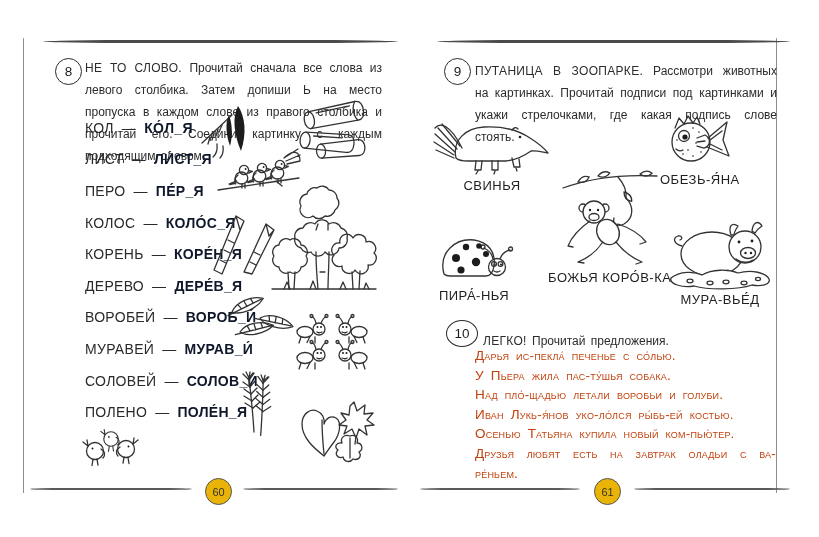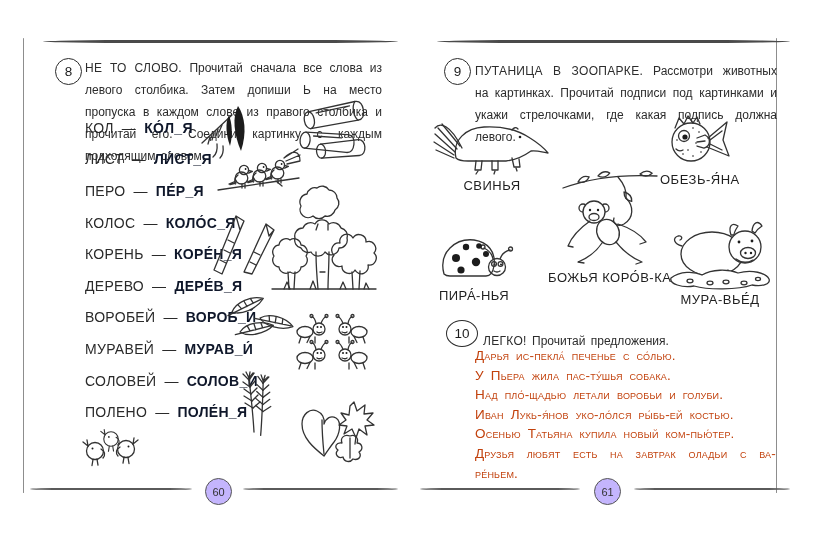--- a/index.html
+++ b/index.html
@@ -28,21 +28,21 @@
     font-size:13.5px;line-height:19.6px;font-variant:small-caps;
     color:#c2410c;word-spacing:3px;letter-spacing:.2px;}
   .sentence{text-align:justify;}
   
   figure{margin:0;position:absolute;display:flex;flex-direction:column;align-items:center;}
   figcaption{font-size:13px;letter-spacing:.5px;color:#1f1f1f;margin-top:4px;
     text-align:center;white-space:nowrap;}
   
   .pagenum{position:absolute;width:25px;height:25px;border:1.3px solid #555;
     border-radius:50%;display:flex;align-items:center;justify-content:center;
-    font-size:11px;color:#333;background:#c4b5fd;}
+    font-size:11px;color:#333;background:#eab308;}
   
   .illus{position:absolute;overflow:visible;}
   .illus path,.illus circle,.illus ellipse,.illus line,.illus polyline{
     fill:none;stroke:#333;stroke-width:1.3;stroke-linecap:round;stroke-linejoin:round;}
   .illus .f{fill:#1c1c1c;stroke:none;}
   .illus .w{fill:#fff;}
 </style>
 </head>
 <body>
 
@@ -246,21 +246,21 @@
       </g>
     </defs>
     <use href="#chk" transform="translate(15,27)"></use>
     <use href="#chk" transform="translate(46,25) scale(-1,1)"></use>
     <use href="#chk" transform="translate(31,15) scale(0.85)"></use>
   </svg>
 
   <div class="numcirc" style="left:444px;top:58px;width:25px;height:25px;">
     <span>9</span>
   </div>
-  <p class="instr" style="left:475px;top:48px;width:302px;"><span class="ttl">ПУТАНИЦА В ЗООПАРКЕ.</span> <span>Рассмотри животных на картинках. Прочитай подписи под картинками и укажи стрелочками, где какая подпись должна левого.</span></p>
+  <p class="instr" style="left:475px;top:48px;width:302px;"><span class="ttl">ПУТАНИЦА В ЗООПАРКЕ.</span> <span>Рассмотри животных на картинках. Прочитай подписи под картинками и укажи стрелочками, где какая подпись слове стоять.</span></p>
 
   <figure style="left:432px;top:112px;">
     <svg class="illus" style="position:static;" width="120" height="62" viewBox="0 0 120 62">
       <path d="M30,36 C18,12 8,10 3,16"></path>
       <path d="M28,34 L10,12 M25,37 L6,16 M23,40 L3,22 M22,43 L2,30 M22,46 L4,38"></path>
       <path d="M24,46 C20,28 34,16 52,15 C70,14 86,18 98,26 C106,31 112,36 116,41 C110,40 104,38 99,39 C92,44 84,48 74,49 L36,49 C30,49 26,48 24,46 Z"></path>
       <circle class="f" cx="88" cy="25" r="1.3"></circle>
       <path d="M80,18 q3,-4 6,-1"></path>
       <path d="M44,49 l-1,9 l6,0 l1,-9 M60,49 l0,9 l6,0 l0,-9 M80,46 l2,9 l6,0 l-1,-8"></path>
       <path d="M46,59 l-2,3 M63,59 l-1,3 M84,56 l1,3"></path>

